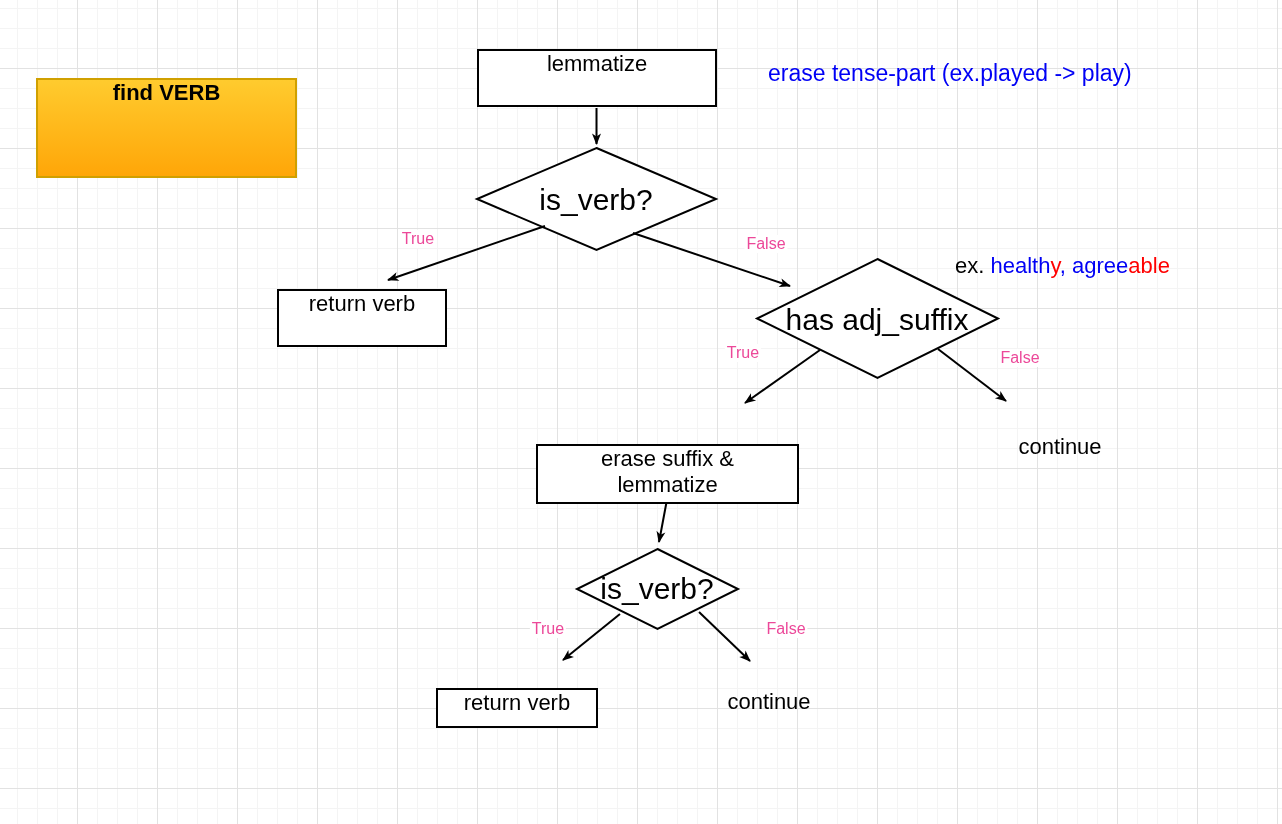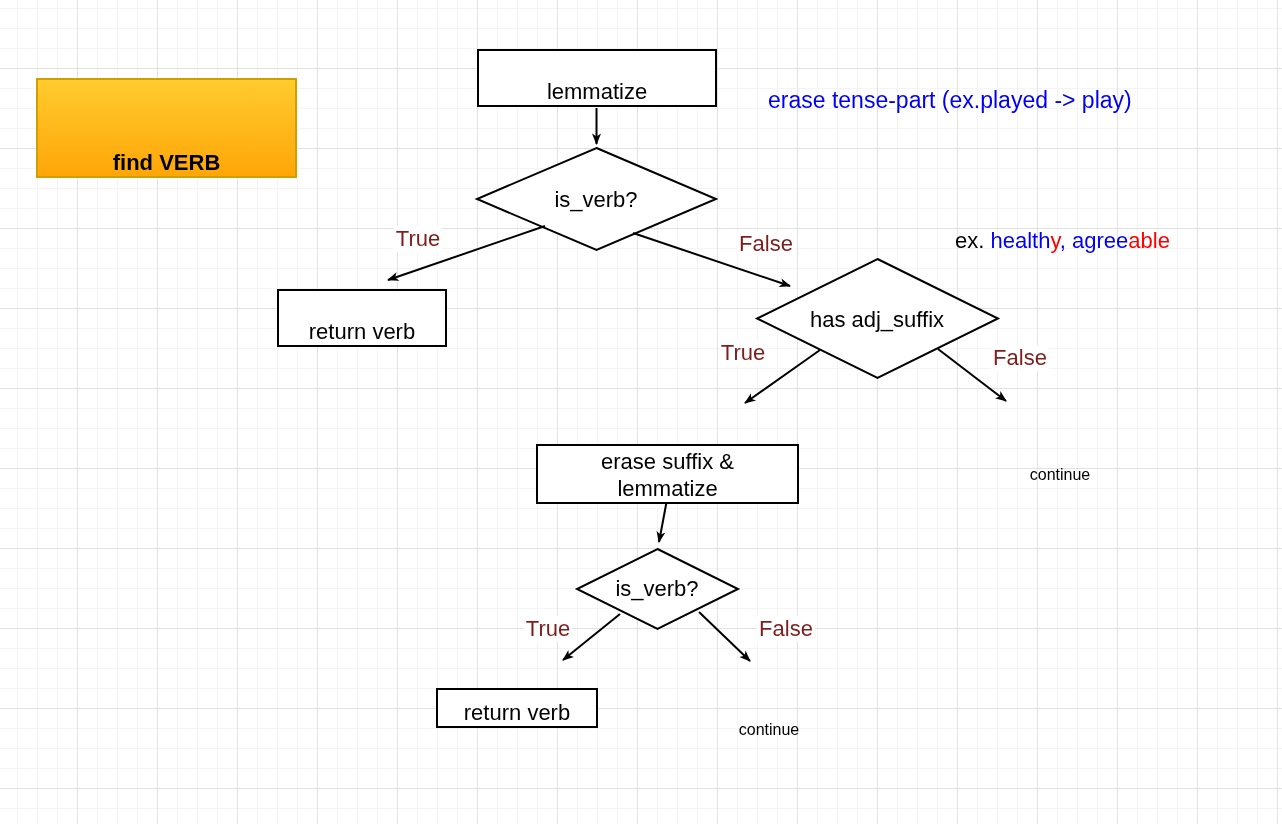--- a/index.html
+++ b/index.html
@@ -28,60 +28,58 @@
     width: 1282px; height: 824px;
   }
   .node {
     position: absolute;
     box-sizing: border-box;
     background: #ffffff;
     border: 2px solid #000000;
     display: flex;
     flex-direction: column;
     align-items: center;
-    justify-content: flex-end;
+    justify-content: flex-start;
     text-align: center;
     font-size: 22px;
     color: #000000;
     line-height: 1.2;
   }
   .node.orange {
     background: linear-gradient(#ffcb2e, #ffa608);
     border-color: #d0a000;
   }
   .diamond-label {
     position: absolute;
     transform: translate(-50%, -50%);
-    font-size: 22px;
+    font-size: 30px;
     color: #000000;
     white-space: nowrap;
   }
   .edge-label {
     position: absolute;
     transform: translate(-50%, -50%);
-    font-size: 22px;
-    color: #7f1d1d;
+    font-size: 16px;
+    color: #ec4899;
     background: #ffffff;
     padding: 0 2px;
     white-space: nowrap;
   }
   .text-label {
     position: absolute;
     transform: translate(-50%, -50%);
-    font-size: 16px;
+    font-size: 22px;
     color: #000000;
     white-space: nowrap;
-    margin-top: 28px;
   }
   .note-blue {
     position: absolute;
     font-size: 23px;
     color: #0000f5;
     white-space: nowrap;
-    margin-top: 27px;
   }
   .example-note {
     position: absolute;
     font-size: 22px;
     color: #000000;
     white-space: nowrap;
   }
   .c-blue { color: #0000f5; }
   .c-red  { color: #ff0000; }
 </style>
@@ -141,15 +139,15 @@
   <div class="edge-label" style="left:743px; top:353px;">True</div>
   <div class="edge-label" style="left:1020px; top:358px;">False</div>
   <div class="edge-label" style="left:548px; top:629px;">True</div>
   <div class="edge-label" style="left:786px; top:629px;">False</div>
 
   <div class="text-label" style="left:1060px; top:447px;">continue</div>
   <div class="text-label" style="left:769px; top:702px;">continue</div>
 
   <div class="note-blue" style="left:768px; top:60px;">erase tense-part (ex.played -&gt; play)</div>
 
-  <div class="example-note" style="left:955px; top:228px;"><span>ex. </span><span class="c-blue">health</span><span class="c-red">y</span><span class="c-blue">, </span><span class="c-blue">agree</span><span class="c-red">able</span></div>
+  <div class="example-note" style="left:955px; top:253px;"><span>ex. </span><span class="c-blue">health</span><span class="c-red">y</span><span class="c-blue">, </span><span class="c-blue">agree</span><span class="c-red">able</span></div>
 
 </div>
 
 </body></html>

